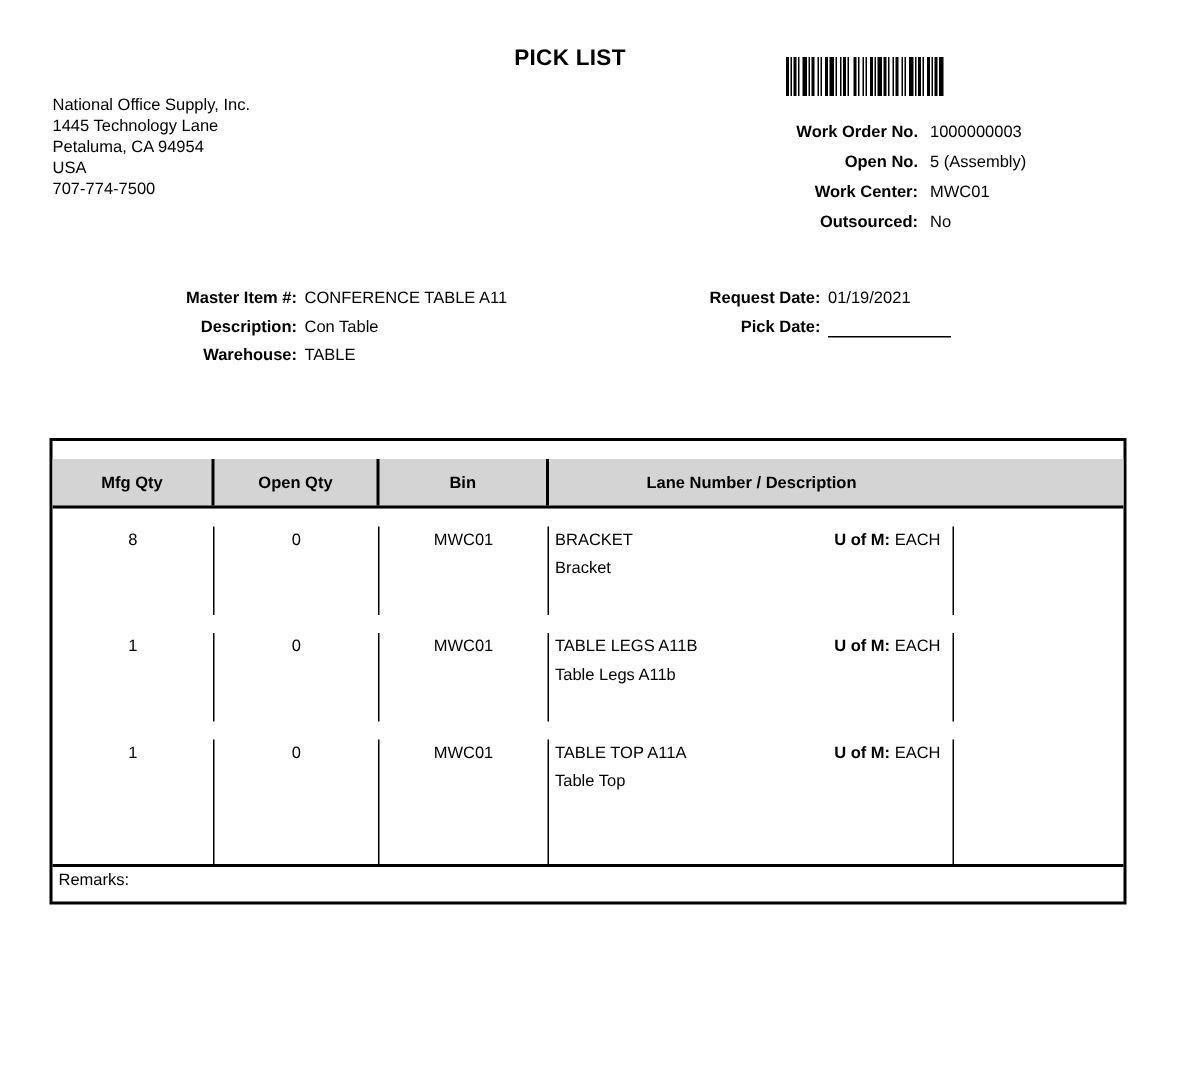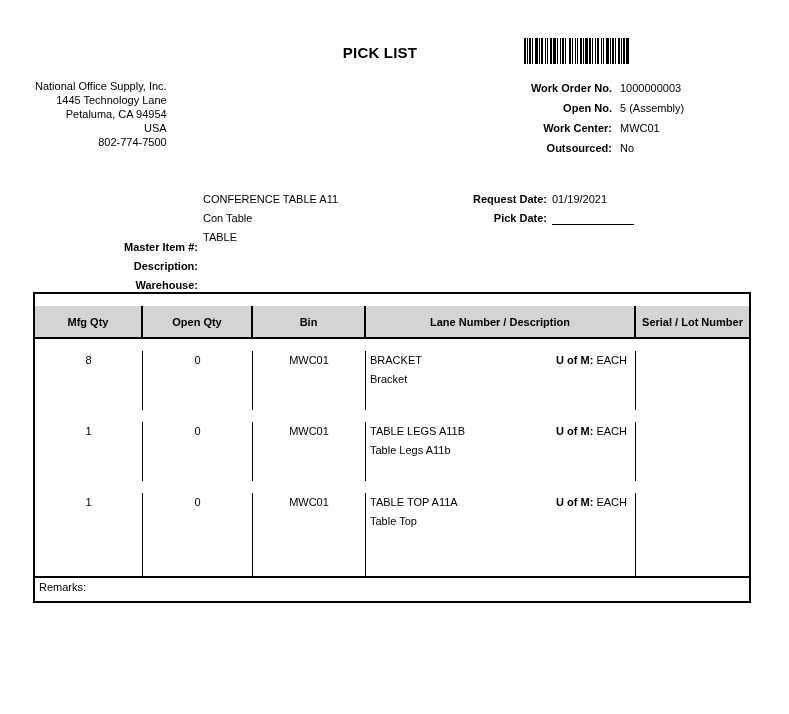--- a/index.html
+++ b/index.html
@@ -7,44 +7,44 @@
   .page {
     position:relative;
     width:789px; height:714px;
     background:#ffffff;
     font-family:"Liberation Sans", sans-serif;
     color:#000000;
     overflow:hidden;
   }
   
   .doc-title {
-    position:absolute; top:44px; left:0; width:760px;
+    position:absolute; top:30px; left:0; width:760px;
     text-align:center; font-weight:700; font-size:15px;
     letter-spacing:0.2px;
   }
   .company-block {
-    position:absolute; left:35px; top:79px;
-    font-size:11px; line-height:14px;text-align:right;
+    position:absolute; left:35px; top:63px;
+    font-size:11px; line-height:14px;
   }
   .barcode {
     position:absolute; left:524px; top:38px;
     width:133px; height:26px;
     display:flex; align-items:stretch; overflow:hidden;
   }
   .barcode .bar { flex:0 0 auto; height:100%; }
 
   .field-row { display:flex; height:20px; font-size:11px; }
   .field-row .lbl { font-weight:700; text-align:right; white-space:nowrap; }
   .field-row .val { margin-left:8px; white-space:nowrap; }
 
   .wo-block { position:absolute; left:470px; top:82px; }
   .wo-block .lbl { width:142px; }
 
   .master-block { position:absolute; left:100px; top:193px; }
-  .master-block .lbl { width:98px;margin-top:48px; }
+  .master-block .lbl { width:98px; }
   .master-block .val { margin-left:5px; }
   .master-block .field-row { height:19px; }
 
   .request-block { position:absolute; left:450px; top:193px; }
   .request-block .lbl { width:97px; }
   .request-block .val { margin-left:5px; }
   .request-block .field-row { height:19px; }
 
   .blank-line {
     display:inline-block; width:82px; height:13px;
@@ -102,21 +102,21 @@
 
 <div class="page">
 
   <div class="doc-title">PICK LIST</div>
 
   <div class="company-block">
     <div>National Office Supply, Inc.</div>
     <div>1445 Technology Lane</div>
     <div>Petaluma, CA 94954</div>
     <div>USA</div>
-    <div>802-774-7500</div>
+    <div>707-774-7500</div>
   </div>
 
   <div class="barcode">
       <span class="bar" style="width: 2px; background: rgb(0, 0, 0);"></span>
       <span class="bar" style="width: 1px; background: transparent;"></span>
       <span class="bar" style="width: 1px; background: rgb(0, 0, 0);"></span>
       <span class="bar" style="width: 1px; background: transparent;"></span>
       <span class="bar" style="width: 2px; background: rgb(0, 0, 0);"></span>
       <span class="bar" style="width: 1px; background: transparent;"></span>
       <span class="bar" style="width: 1px; background: rgb(0, 0, 0);"></span>
@@ -231,21 +231,20 @@
       <span class="val"><span class="blank-line"></span></span>
     </div>
   </div>
 
   <div class="pick-table">
     <div class="trow thead">
       <div class="th">Mfg Qty</div>
       <div class="th">Open Qty</div>
       <div class="th">Bin</div>
       <div class="th">Lane Number / Description</div>
-      <div class="th">Serial / Lot Number</div>
     </div>
 
     <div class="trow tbody-row row-h1">
       <div class="td qty">8</div>
       <div class="td qty">0</div>
       <div class="td qty">MWC01</div>
       <div class="td desc">
         <div class="desc-line1">
           <span>BRACKET</span>
           <span class="uom"><span class="uom-lbl">U of M:</span> <span>EACH</span></span>

